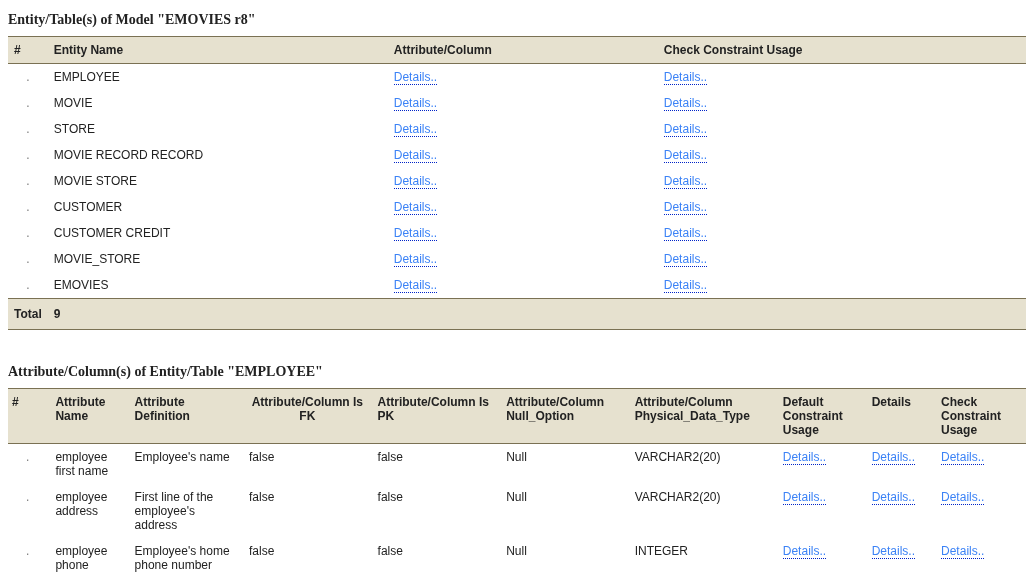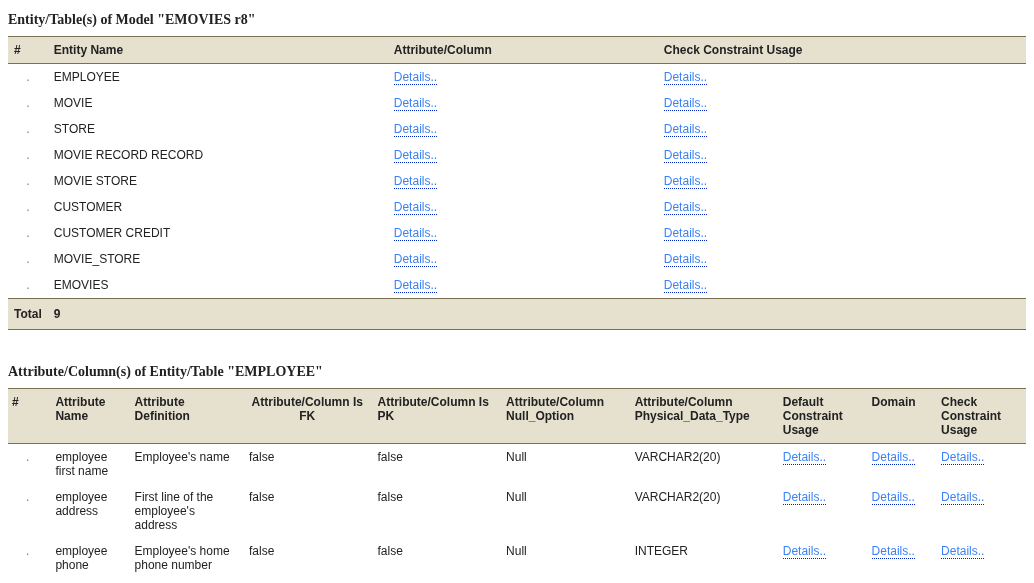--- a/index.html
+++ b/index.html
@@ -152,21 +152,21 @@
   <thead>
     <tr>
       <th style="width:36px;">#</th>
       <th style="width:70px;">Attribute Name</th>
       <th style="width:110px;">Attribute Definition</th>
       <th style="width:120px;text-align:center;">Attribute/Column Is FK</th>
       <th style="width:120px;">Attribute/Column Is PK</th>
       <th style="width:120px;">Attribute/Column Null_Option</th>
       <th style="width:140px;">Attribute/Column Physical_Data_Type</th>
       <th style="width:80px;">Default Constraint Usage</th>
-      <th style="width:60px;">Domain</th>
+      <th style="width:60px;">Details</th>
       <th style="width:80px;">Check Constraint Usage</th>
     </tr>
   </thead>
   <tbody id="attr-tbody">
       <tr>
         <td>.</td>
         <td>employee first name</td>
         <td>Employee's name</td>
         <td>false</td>
         <td>false</td>

